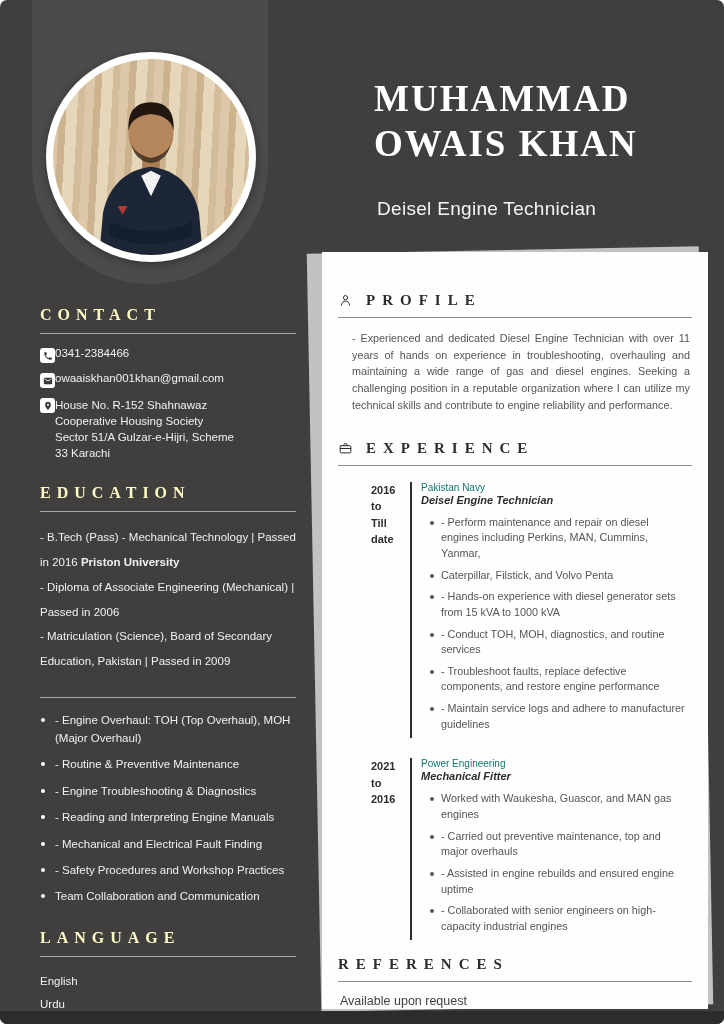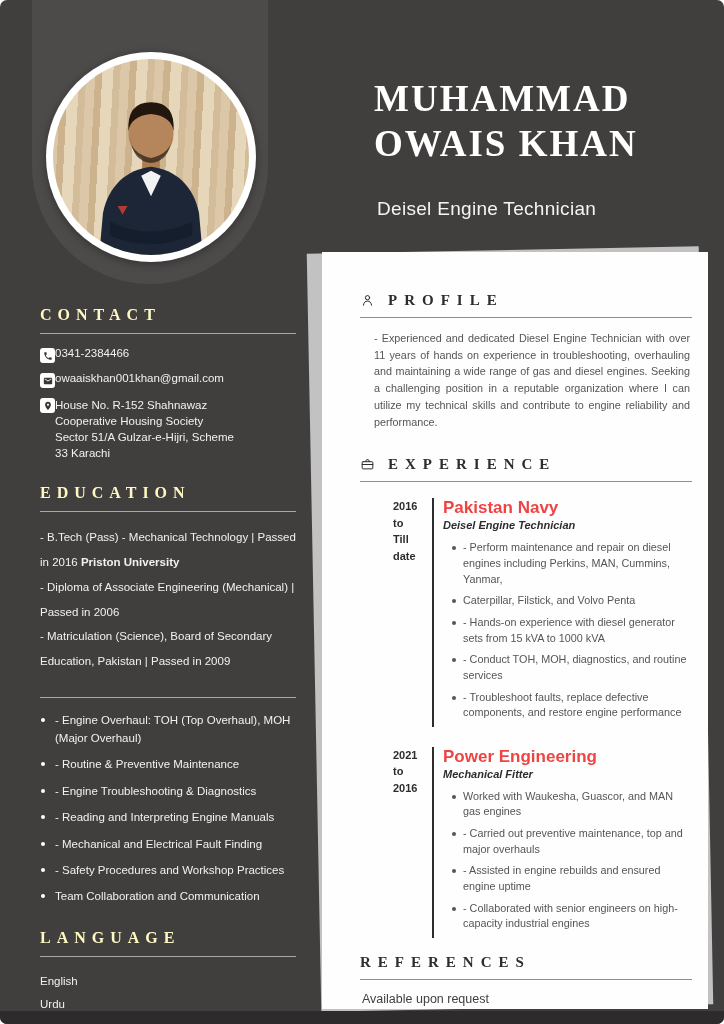--- a/index.html
+++ b/index.html
@@ -34,35 +34,35 @@
   .edu-item { font-size:11.5px; line-height:2.15; }
   .edu-item strong { font-weight:700;text-align:right; }
   .skill-list, .lang-list { list-style:none; }
   .skill-list li { position:relative; padding-left:15px; font-size:11.5px; line-height:1.6; margin-bottom:8px; }
   .skill-list li::before { content:""; position:absolute; left:1px; top:7px; width:4px; height:4px; border-radius:50%; background:#fff; }
   .lang-list li { font-size:11.5px; line-height:2.0; }
 
   
   .panel-shadow { position:absolute; left:314px; top:250px; width:392px; height:758px;
     background:#c2c2c2; transform:rotate(-1.1deg); }
-  .panel { position:absolute; left:322px; top:252px; width:386px; height:757px; background:#fefefe; overflow:hidden;padding-left:22px; }
+  .panel { position:absolute; left:322px; top:252px; width:386px; height:757px; background:#fefefe; overflow:hidden; }
   .panel-inner { padding:40px 16px 0 16px; }
   .main-heading { display:flex; align-items:center; gap:13px; font-family:"Liberation Serif", serif;
     font-size:15px; font-weight:700; letter-spacing:7px; color:#2d2d2d; }
   .main-heading svg { width:15px; height:15px; fill:none; stroke:#2d2d2d; stroke-width:1.6;
     stroke-linecap:round; stroke-linejoin:round; flex:none; }
   .main-rule { height:1px; background:#8f8f8f; margin-top:8px; }
   .profile-text { margin:12px 2px 0 14px; font-size:10.8px; color:#555; line-height:1.55; text-align:justify; }
   .experience-block { margin-top:26px; }
   .job { display:flex; margin:16px 0 0 33px; }
   .job + .job { margin-top:20px; }
   .job-dates { width:39px; flex:none; font-size:11px; font-weight:700; color:#2d2d2d; line-height:1.5; }
   .job-line { width:2px; background:#2d2d2d; flex:none; margin-right:9px; }
   .job-content { max-width:266px; }
-  .job-company { font-size:17px; font-weight:700; color:#ef4444; }
+  .job-company { font-size:10px; font-weight:400; color:#0f766e; }
   .job-role { font-size:11px; font-weight:700; font-style:italic; color:#2d2d2d; margin-top:1px; }
   .job-bullets { list-style:none; margin-top:9px; padding-left:9px; }
   .job-bullets li { position:relative; padding-left:11px; font-size:10.8px; color:#555; line-height:1.45; margin-bottom:6px; }
   .job-bullets li::before { content:""; position:absolute; left:0; top:6px; width:4px; height:4px; border-radius:50%; background:#555; }
   .references-block { margin-top:16px; }
   .references-text { margin:12px 0 0 2px; font-size:12.5px; color:#3f3f3f; }
 
   .bottom-strip { position:absolute; left:0; bottom:0; width:100%; height:13px; background:#2d2b2b; }
 </style>
 </head>
@@ -197,20 +197,21 @@
           <div class="job-line"></div>
           <div class="job-content">
             <div class="job-company">Pakistan Navy</div>
             <div class="job-role">Deisel Engine Technician</div>
             <ul class="job-bullets">
               <li>- Perform maintenance and repair on diesel engines including Perkins, MAN, Cummins, Yanmar,</li>
               <li>Caterpillar, Filstick, and Volvo Penta</li>
               <li>- Hands-on experience with diesel generator sets from 15 kVA to 1000 kVA</li>
               <li>- Conduct TOH, MOH, diagnostics, and routine services</li>
               <li>- Troubleshoot faults, replace defective components, and restore engine performance</li>
+              <li>- Maintain service logs and adhere to manufacturer guidelines</li>
             </ul>
           </div>
         </div>
 
         <div class="job">
           <div class="job-dates">
             <div>2021</div>
             <div>to</div>
             <div>2016</div>
           </div>

